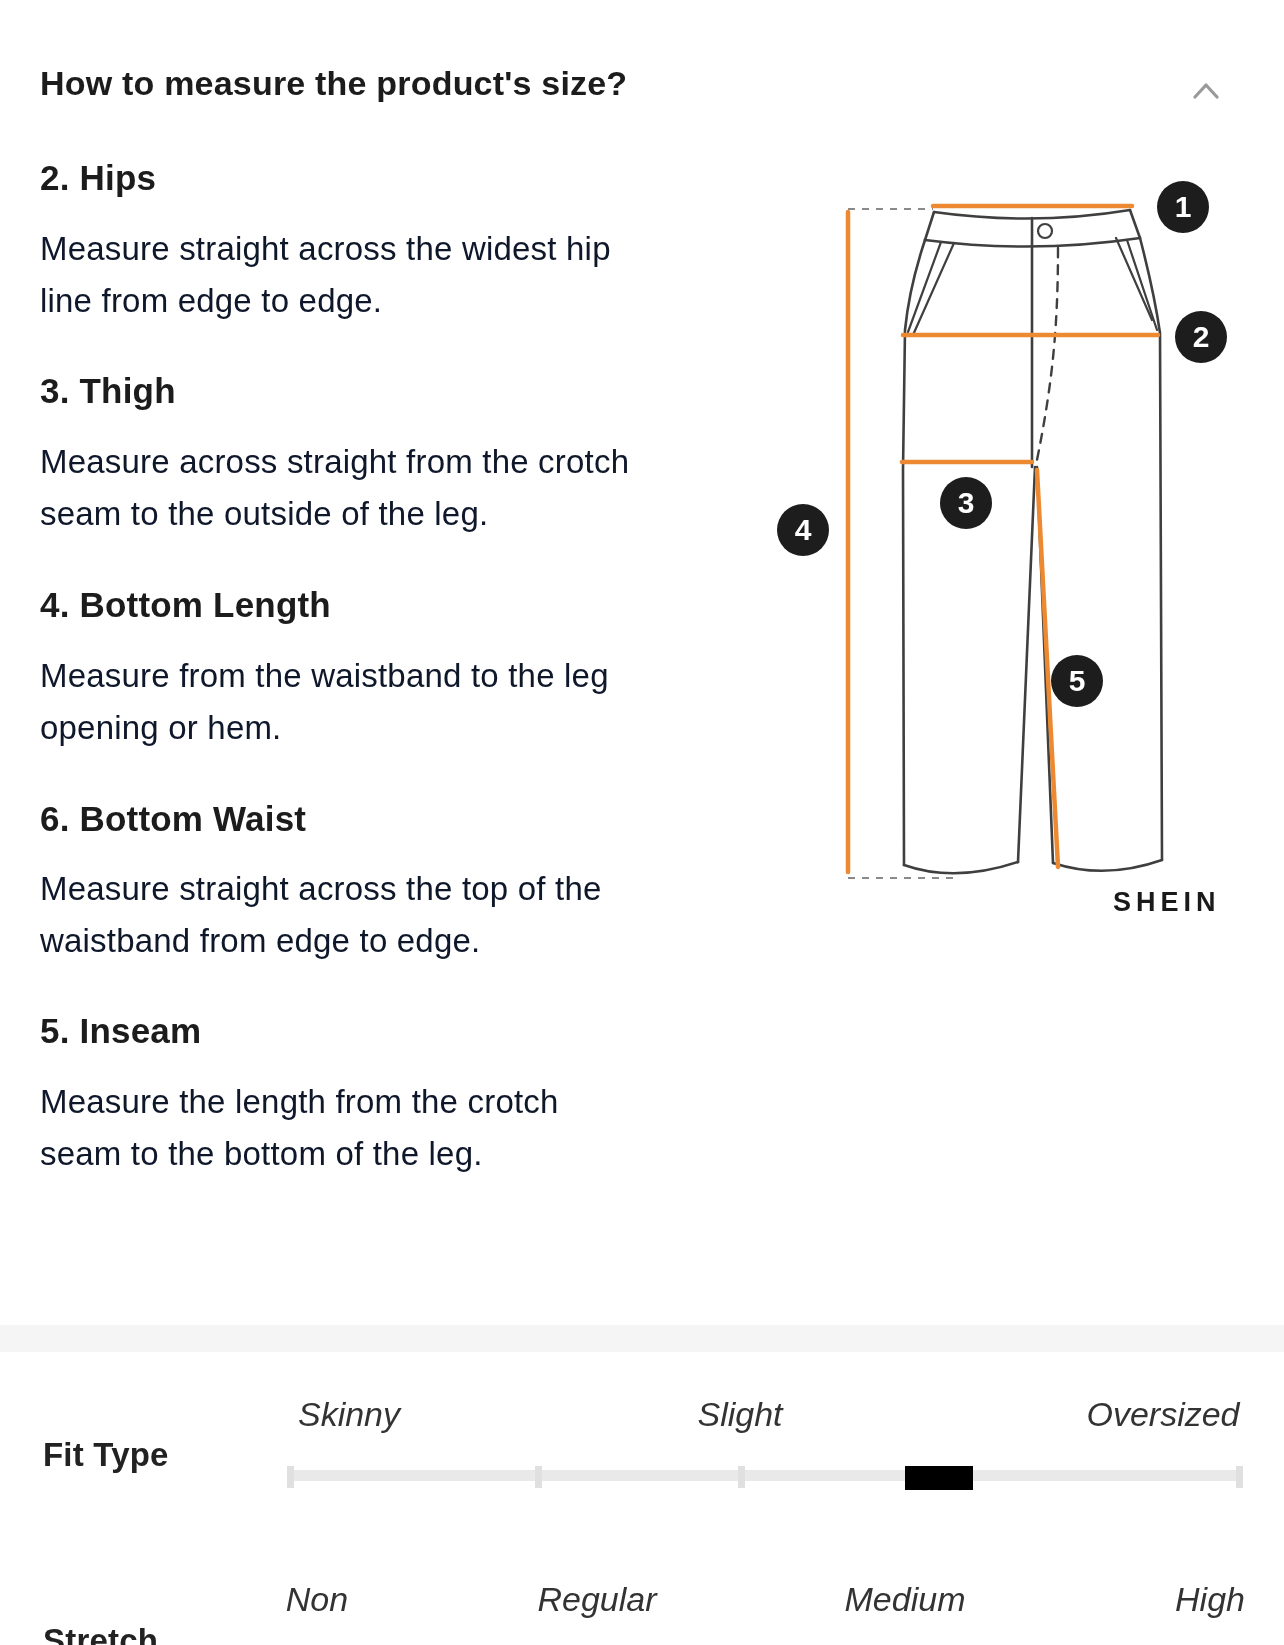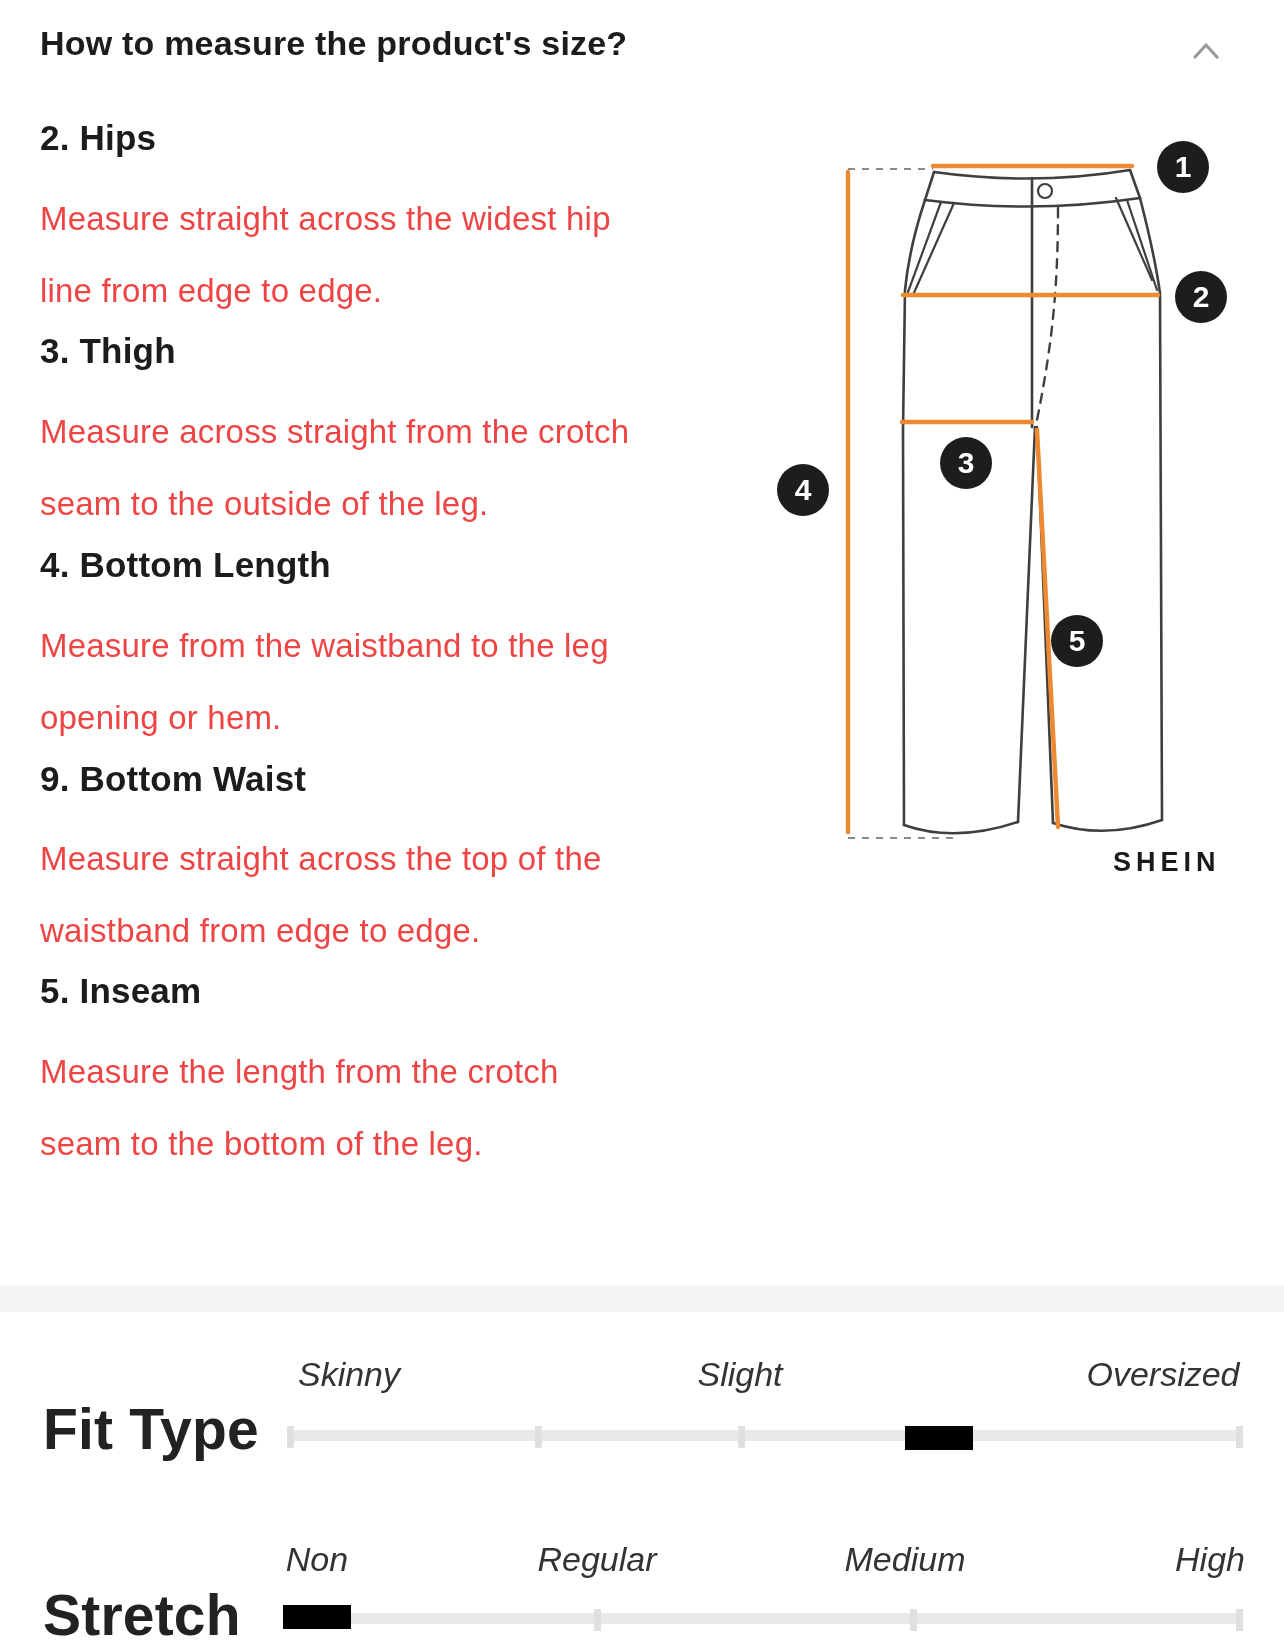--- a/index.html
+++ b/index.html
@@ -2,53 +2,53 @@
 <html><head>
 <meta charset="utf-8">
 <style>
   html,body{margin:0;padding:0;}
   body{
     width:1284px;height:1645px;position:relative;overflow:hidden;
     background:#ffffff;
     font-family:"Liberation Sans","DejaVu Sans",sans-serif;
     -webkit-font-smoothing:antialiased;
   }
-  .abs{position:absolute;}
+  .abs{position:absolute;margin-top:40px;}
   .page-title{
     left:40px;top:24px;
     font-size:34px;font-weight:bold;color:#1c1c1c;letter-spacing:.2px;
   }
   .collapse-btn{left:1188px;top:34px;width:36px;height:32px;cursor:pointer;
     display:flex;align-items:center;justify-content:center;}
   .sec-head{
     left:40px;
     font-size:35px;font-weight:bold;color:#1c1c1c;letter-spacing:.2px;
   }
   .sec-body{
     left:40px;width:700px;
-    font-size:33px;line-height:72px;color:#ef4444;
+    font-size:33px;line-height:52px;color:#0f172a;
     white-space:pre-line;letter-spacing:.2px;
   }
   
   .diagram{left:775px;top:130px;width:485px;height:760px;}
   .diagram svg{position:absolute;left:0;top:0;}
   .marker{
     position:absolute;width:52px;height:52px;border-radius:50%;
     background:#1d1d1d;color:#ffffff;
     font-size:30px;font-weight:bold;line-height:52px;text-align:center;
   }
   .brand{
     position:absolute;left:338px;top:717px;
     font-size:27px;font-weight:bold;color:#1a1a1a;letter-spacing:5px;text-align:right;
   }
   
   .divider{left:0;top:1285px;width:1284px;height:27px;background:#f5f5f5;}
   
   .slider-head{
-    left:43px;font-size:57px;font-weight:bold;color:#222222;letter-spacing:.2px;
+    left:43px;font-size:33px;font-weight:bold;color:#222222;letter-spacing:.2px;
   }
   .slider-label{
     font-size:34px;color:#333333;transform:translateX(-50%);white-space:nowrap;font-style:italic;
   }
   .track{height:11px;background:#e9e9e9;}
   .tick{width:7px;height:22px;background:#e0e0e0;}
   .indicator{width:68px;height:24px;background:#000000;}
 </style>
 </head>
 <body>
@@ -67,21 +67,21 @@
 line from edge to edge.</div>
 
 <div class="abs sec-head" style="top:331px">3. Thigh</div>
 <div class="abs sec-body" style="top:396px">Measure across straight from the crotch
 seam to the outside of the leg.</div>
 
 <div class="abs sec-head" style="top:545px">4. Bottom Length</div>
 <div class="abs sec-body" style="top:610px">Measure from the waistband to the leg
 opening or hem.</div>
 
-<div class="abs sec-head" style="top:759px">9. Bottom Waist</div>
+<div class="abs sec-head" style="top:759px">6. Bottom Waist</div>
 <div class="abs sec-body" style="top:823px">Measure straight across the top of the
 waistband from edge to edge.</div>
 
 <div class="abs sec-head" style="top:971px">5. Inseam</div>
 <div class="abs sec-body" style="top:1036px">Measure the length from the crotch
 seam to the bottom of the leg.</div>
 
 <div class="abs diagram">
   <svg width="485" height="760" viewBox="0 0 485 760">
     <g fill="none" stroke="#3f3f3f" stroke-width="2.6" stroke-linejoin="round" stroke-linecap="round">

